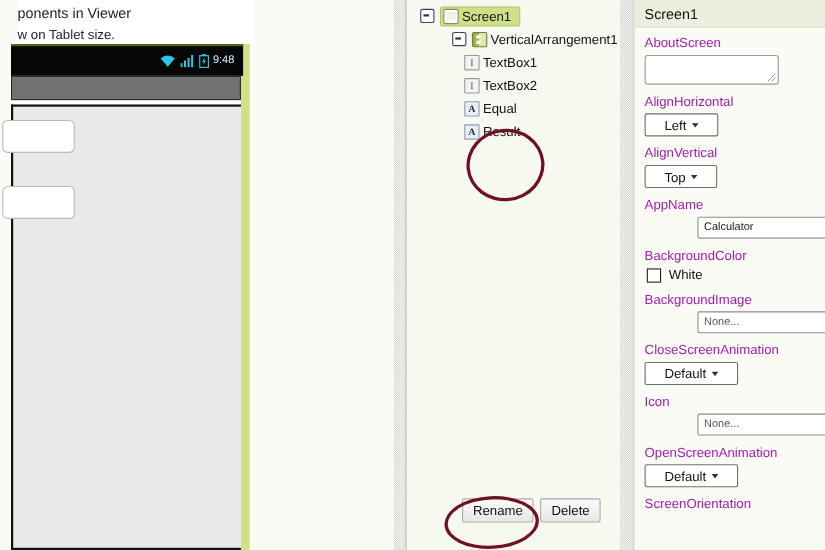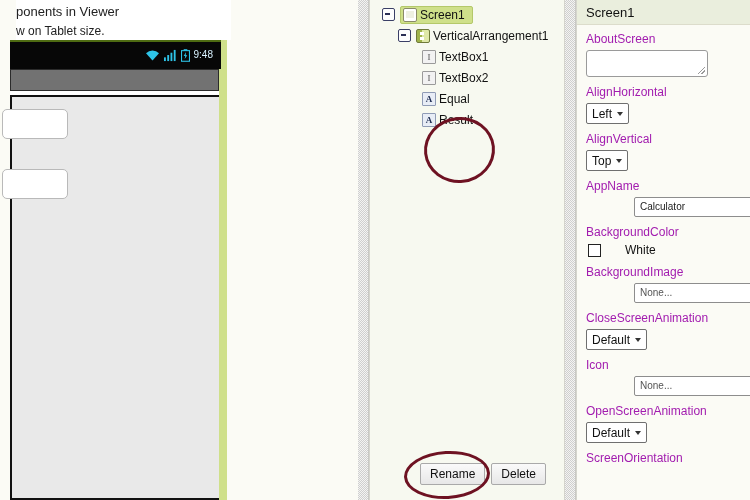--- a/index.html
+++ b/index.html
@@ -67,28 +67,28 @@
           font-size:9px;line-height:12px;text-align:center;color:#555;font-family:"Liberation Serif",serif;}
   .ico-lp{border:1px solid #7d8a4a;background:#fff;border-radius:1px;}
   .ico-lp:after{content:"";position:absolute;left:2px;top:2px;right:2px;height:2px;background:#8fa73f;
                 box-shadow:0 4px 0 #8fa73f,0 8px 0 #8fa73f;}
   .ico-lbl{border:1px solid #8f9bb5;background:#e8edf6;border-radius:1px;
            font-size:9px;line-height:12px;text-align:center;color:#1b2a50;font-weight:bold;
            font-family:"Liberation Serif",serif;}
 
   .sel-screen{background:#cfe08a;border:1px solid #b4c86a;border-radius:2px;padding:1px 7px 1px 2px;display:flex;align-items:center;}
 
-  .ind1{padding-left:12px;} .ind2{padding-left:28px;} .ind3{padding-left:52px;}
+  .ind1{padding-left:12px;} .ind2{padding-left:41px;} .ind3{padding-left:52px;}
 
   
   .circle-a{position:absolute;left:424px;top:117px;width:65px;height:60px;border:3px solid #6e1222;
             border-radius:50%;transform:rotate(-6deg);pointer-events:none;}
 
   
-  .btnrow{position:absolute;left:420px;top:463px;display:flex;gap:6px;}
+  .btnrow{position:absolute;left:420px;top:453px;display:flex;gap:6px;}
   .gbtn{font-size:12px;padding:3px 9px;background:linear-gradient(#fafafa,#e7e7e7);
         border:1px solid #a9a9a9;border-radius:2px;color:#111;line-height:14px;}
   .circle-b{position:absolute;left:404px;top:451px;width:80px;height:42px;border:3px solid #6e1222;
             border-radius:50%;transform:rotate(-3deg);pointer-events:none;}
   .tree-bottom{position:absolute;left:369px;top:492px;width:196px;height:1px;background:#d5d5cd;}
 
   
   .prop-pane{position:absolute;left:576px;top:0;width:174px;height:500px;background:#fbfbf5;
              border-left:1px solid #d5d5cd;box-sizing:border-box;overflow:hidden;}
   .prop-hdr{height:25px;background:#eaeedd;border-bottom:1px solid #dcdccb;
@@ -100,25 +100,25 @@
          box-sizing:border-box;position:relative;}
   .ptext:after{content:"";position:absolute;right:2px;bottom:2px;width:7px;height:7px;
       background:
         linear-gradient(135deg,transparent 45%,#9a9a9a 45% 55%,transparent 55%),
         linear-gradient(135deg,transparent 70%,#9a9a9a 70% 80%,transparent 80%);}
   .pinput{width:132px;height:20px;background:#fff;border:1px solid #8d8d8d;border-radius:2px;
           font-size:10px;color:#222;line-height:18px;padding:0 5px;box-sizing:border-box;
           font-family:"Liberation Sans",sans-serif;margin-left:48px;}
   .pinput.grey{color:#555;}
   .pselect{display:inline-flex;align-items:center;gap:5px;height:21px;background:#fff;
-           border:1px solid #6f6f6f;border-radius:2px;padding:0 5px;font-size:12px;color:#111;
+           border:1px solid #6f6f6f;border-radius:2px;padding:0 17px;font-size:12px;color:#111;
            box-sizing:border-box;}
   .caret{width:0;height:0;border-left:3px solid transparent;border-right:3px solid transparent;
          border-top:4px solid #333;}
-  .ccolor{display:flex;align-items:center;gap:24px;padding-left:2px;}
+  .ccolor{display:flex;align-items:center;gap:7px;padding-left:2px;}
   .swatch{width:13px;height:13px;background:#fff;border:1px solid #222;box-sizing:border-box;}
   .cname{font-size:12px;color:#111;}
 </style>
 </head>
 <body>
 
 <div class="root">
 
   <div class="viewer-pane">
 

